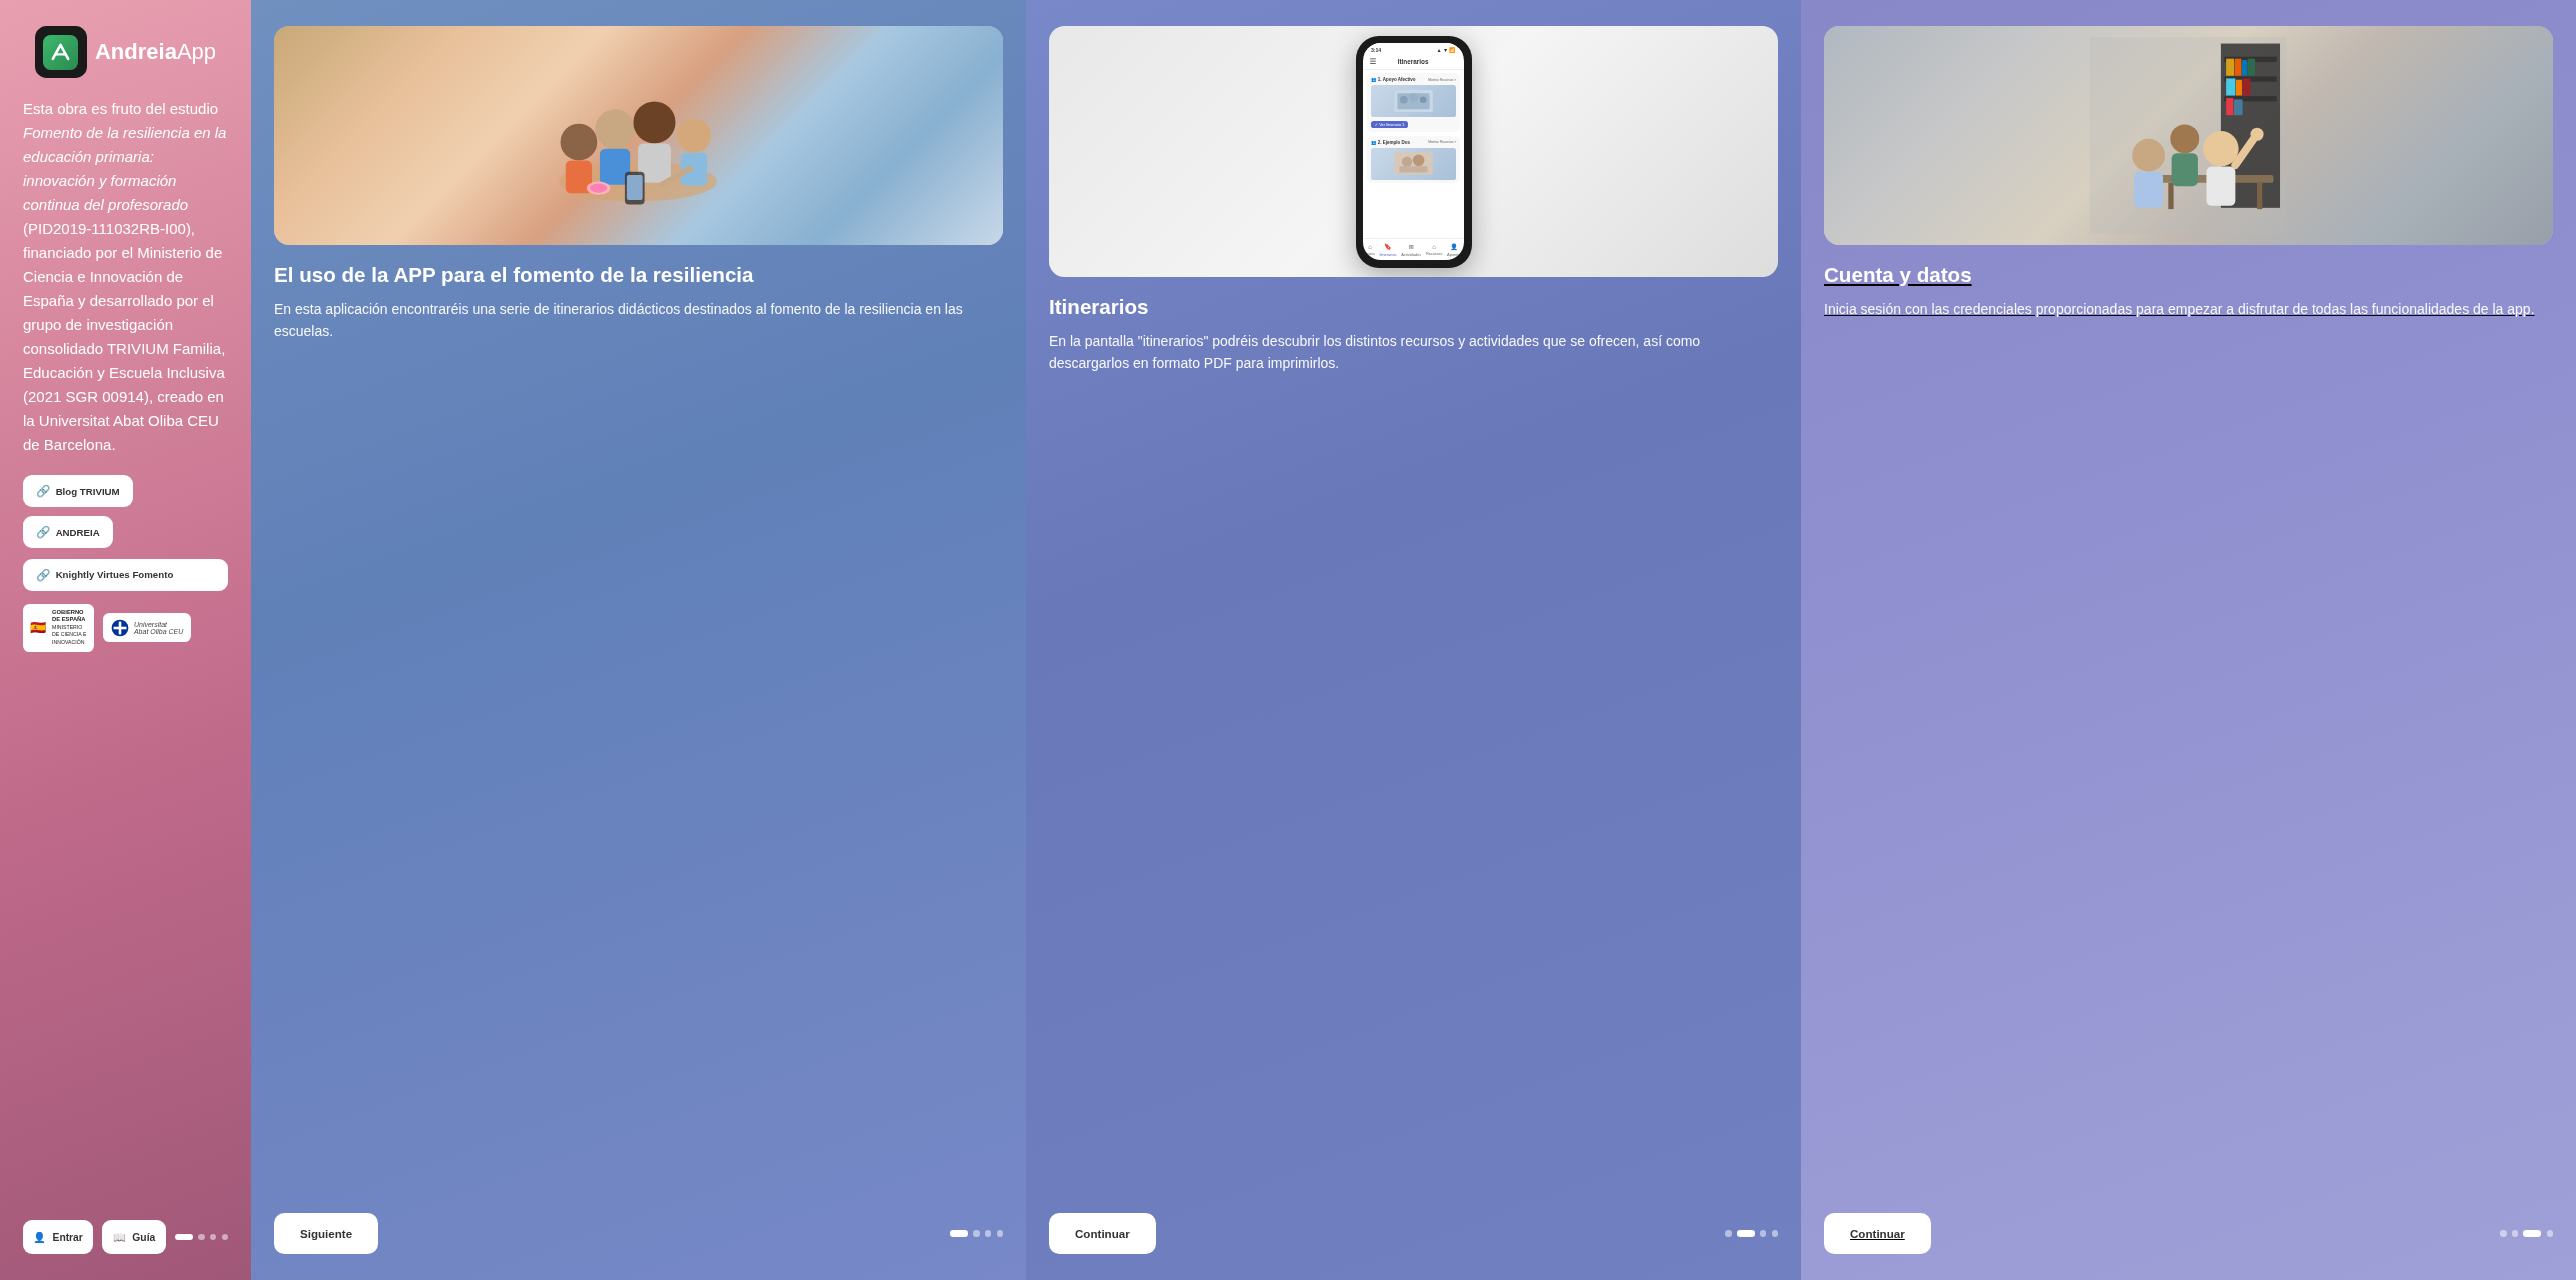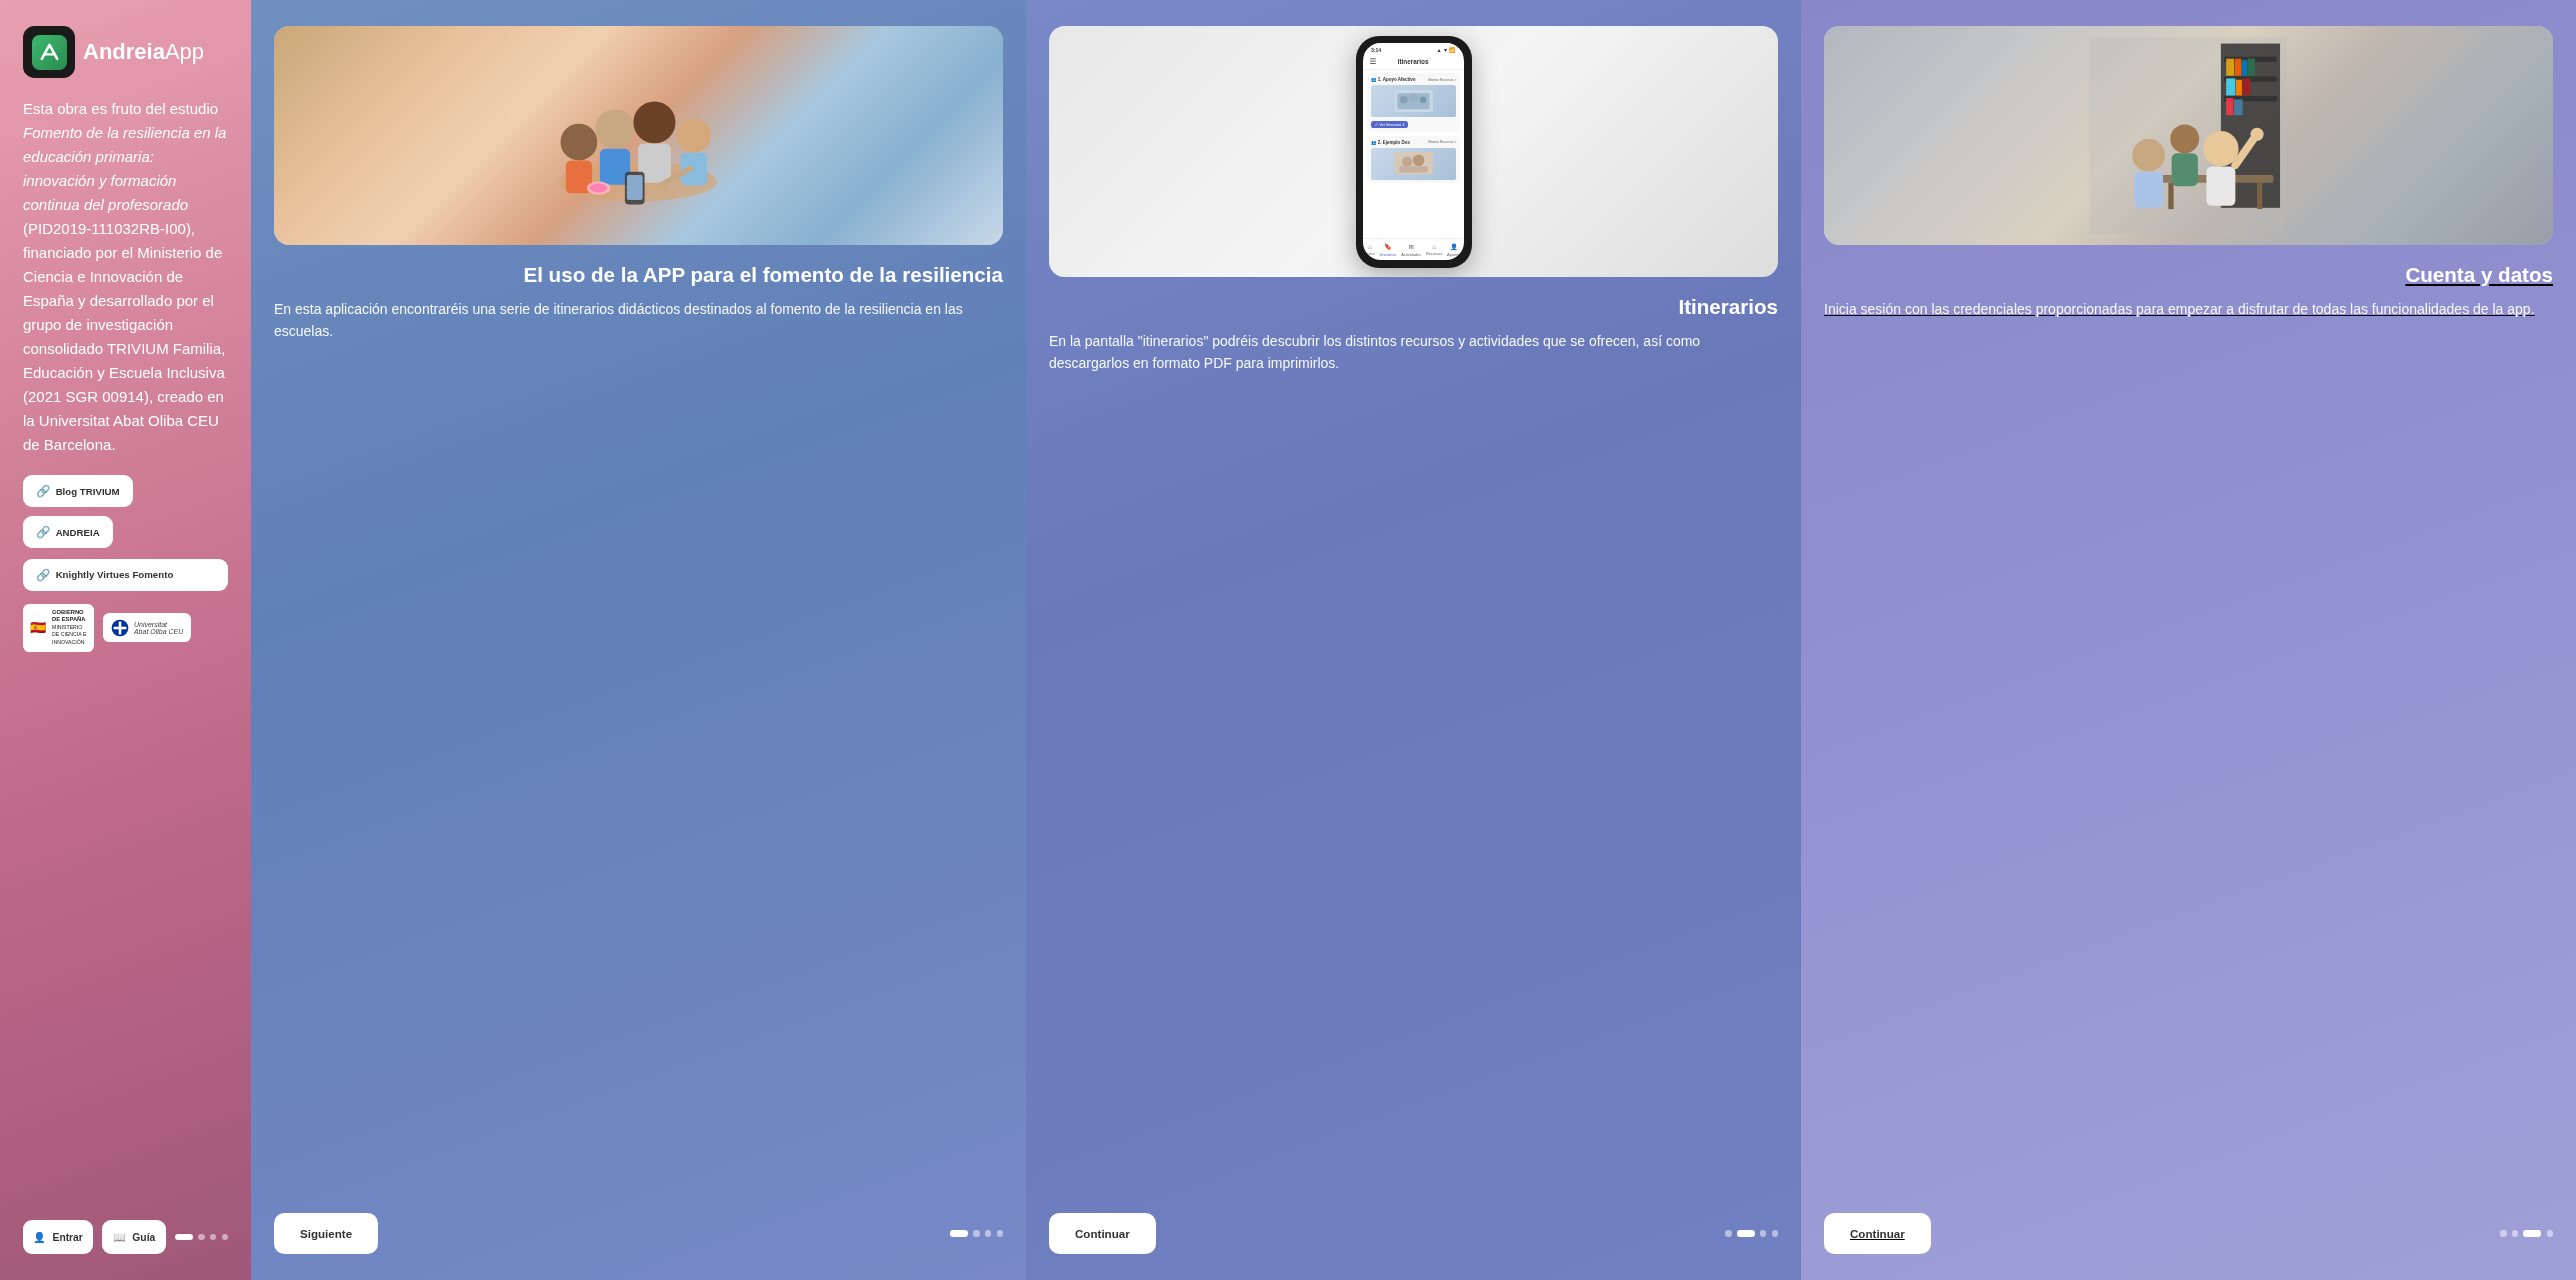--- a/index.html
+++ b/index.html
@@ -42,20 +42,21 @@
       flex: 1;
       text-decoration: underline;
     }
 
     
     .app-header {
       display: flex;
       align-items: center;
       gap: 8px;
       margin-bottom: 19.3px;
+      justify-content: center;
     }
 
     .app-icon {
       width: 52px;
       height: 52px;
       background: #1a1a1a;
       border-radius: 11.6px;
       display: flex;
       align-items: center;
       justify-content: center;
@@ -240,21 +241,20 @@
       margin-top: 18px;
       flex: 1;
     }
 
     .panel-heading {
       font-size: 20.6px;
       font-weight: 700;
       color: white;
       line-height: 1.2;
       margin-bottom: 10.3px;
-      text-align: right;
     }
 
     .panel-text {
       font-size: 14px;
       color: white;
       line-height: 1.6;
       opacity: 0.95;
       margin-bottom: 15.5px;
     }
 

